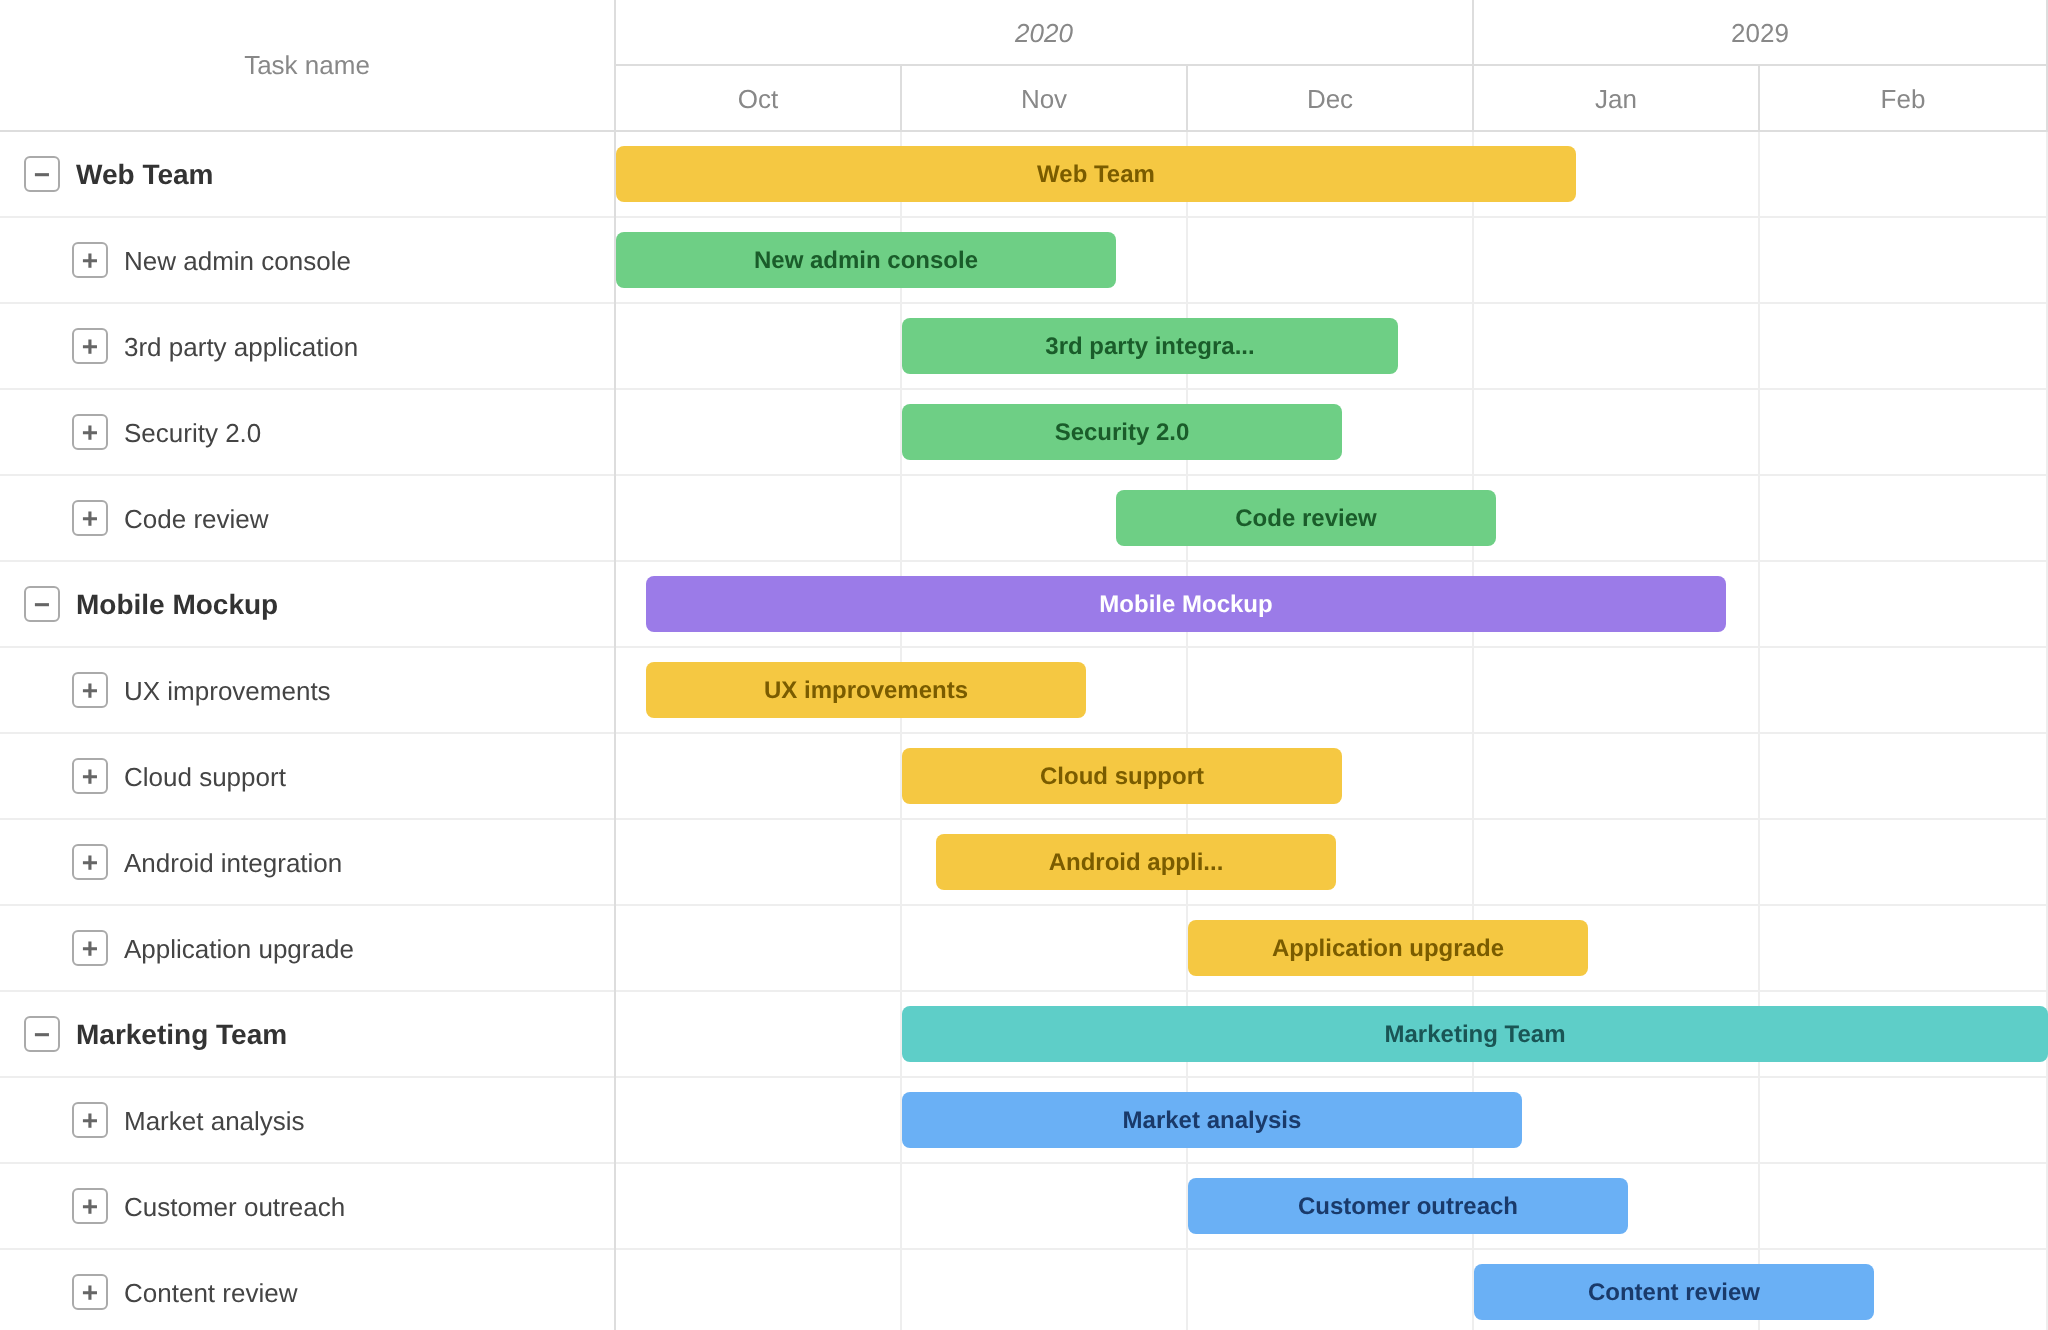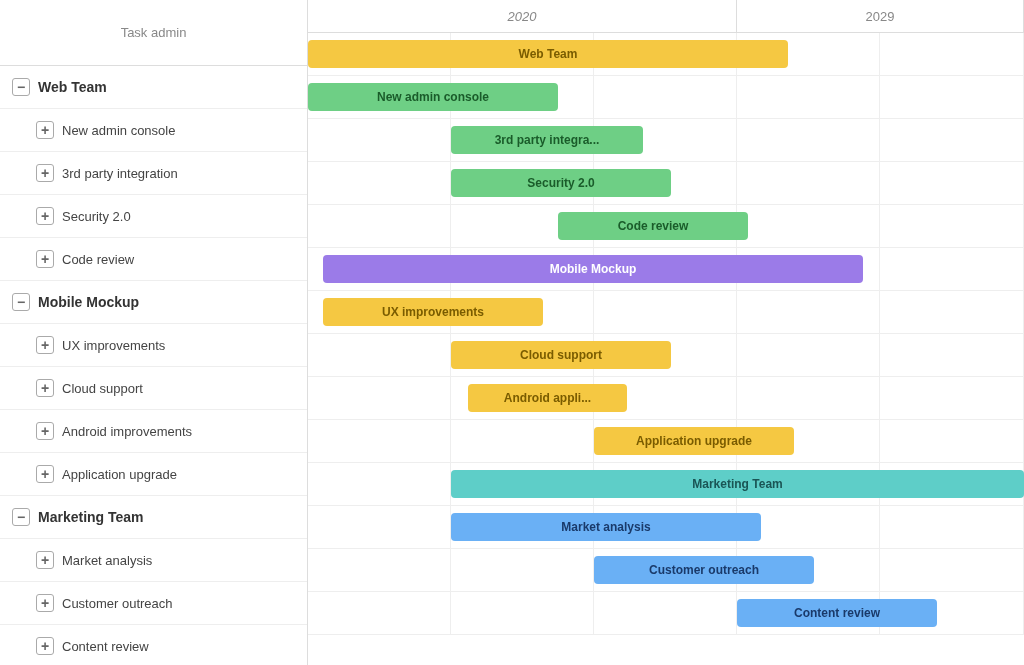--- a/index.html
+++ b/index.html
@@ -150,35 +150,35 @@
       border-right: 1px solid #eee;
     }
   </style>
 </head>
 <body>
 
 <div class="gantt-container">
 
   <div class="task-list">
     <div class="task-list-header">
-      <span>Task admin</span>
+      <span>Task name</span>
     </div>
     <div id="task-rows-container">
 
     <div class="task-row group-row">
           <div class="expand-btn">−</div>
           <span>Web Team</span>
         </div>
         <div class="task-row child-row">
           <div class="expand-btn">+</div>
           <span>New admin console</span>
         </div>
         <div class="task-row child-row">
           <div class="expand-btn">+</div>
-          <span>3rd party integration</span>
+          <span>3rd party application</span>
         </div>
         <div class="task-row child-row">
           <div class="expand-btn">+</div>
           <span>Security 2.0</span>
         </div>
         <div class="task-row child-row">
           <div class="expand-btn">+</div>
           <span>Code review</span>
         </div>
         <div class="task-row group-row">
@@ -188,21 +188,21 @@
         <div class="task-row child-row">
           <div class="expand-btn">+</div>
           <span>UX improvements</span>
         </div>
         <div class="task-row child-row">
           <div class="expand-btn">+</div>
           <span>Cloud support</span>
         </div>
         <div class="task-row child-row">
           <div class="expand-btn">+</div>
-          <span>Android improvements</span>
+          <span>Android integration</span>
         </div>
         <div class="task-row child-row">
           <div class="expand-btn">+</div>
           <span>Application upgrade</span>
         </div>
         <div class="task-row group-row">
           <div class="expand-btn">−</div>
           <span>Marketing Team</span>
         </div>
         <div class="task-row child-row">
@@ -220,20 +220,27 @@
       </div>
   </div>
 
   <div class="chart-panel">
 
     <div class="chart-year-header">
       <div class="year-cell year-2020">2020</div>
       <div class="year-cell year-2021">2029</div>
     </div>
 
+    <div class="chart-month-header">
+      <div class="month-cell col-oct">Oct</div>
+      <div class="month-cell col-nov">Nov</div>
+      <div class="month-cell col-dec">Dec</div>
+      <div class="month-cell col-jan">Jan</div>
+      <div class="month-cell col-feb">Feb</div>
+    </div>
 
     <div class="chart-rows" id="chart-rows-container">
 
     <div class="chart-row">
           <div class="col-bg" style="position: absolute; top: 0px; bottom: 0px; left: 0px; width: 143px; border-right: 1px solid rgb(238, 238, 238);"></div>
           <div class="col-bg" style="position: absolute; top: 0px; bottom: 0px; left: 143px; width: 143px; border-right: 1px solid rgb(238, 238, 238);"></div>
           <div class="col-bg" style="position: absolute; top: 0px; bottom: 0px; left: 286px; width: 143px; border-right: 1px solid rgb(238, 238, 238);"></div>
           <div class="col-bg" style="position: absolute; top: 0px; bottom: 0px; left: 429px; width: 143px; border-right: 1px solid rgb(238, 238, 238);"></div>
           <div class="col-bg" style="position: absolute; top: 0px; bottom: 0px; left: 572px; width: 144px; border-right: 1px solid rgb(238, 238, 238);"></div>
           <div class="gantt-bar bar-orange" style="left: 0px; width: 480px;">Web Team</div>
@@ -245,21 +252,21 @@
           <div class="col-bg" style="position: absolute; top: 0px; bottom: 0px; left: 429px; width: 143px; border-right: 1px solid rgb(238, 238, 238);"></div>
           <div class="col-bg" style="position: absolute; top: 0px; bottom: 0px; left: 572px; width: 144px; border-right: 1px solid rgb(238, 238, 238);"></div>
           <div class="gantt-bar bar-green" style="left: 0px; width: 250px;">New admin console</div>
         </div>
         <div class="chart-row">
           <div class="col-bg" style="position: absolute; top: 0px; bottom: 0px; left: 0px; width: 143px; border-right: 1px solid rgb(238, 238, 238);"></div>
           <div class="col-bg" style="position: absolute; top: 0px; bottom: 0px; left: 143px; width: 143px; border-right: 1px solid rgb(238, 238, 238);"></div>
           <div class="col-bg" style="position: absolute; top: 0px; bottom: 0px; left: 286px; width: 143px; border-right: 1px solid rgb(238, 238, 238);"></div>
           <div class="col-bg" style="position: absolute; top: 0px; bottom: 0px; left: 429px; width: 143px; border-right: 1px solid rgb(238, 238, 238);"></div>
           <div class="col-bg" style="position: absolute; top: 0px; bottom: 0px; left: 572px; width: 144px; border-right: 1px solid rgb(238, 238, 238);"></div>
-          <div class="gantt-bar bar-green" style="left: 143px; width: 192px;">3rd party integra...</div>
+          <div class="gantt-bar bar-green" style="left: 143px; width: 248px;">3rd party integra...</div>
         </div>
         <div class="chart-row">
           <div class="col-bg" style="position: absolute; top: 0px; bottom: 0px; left: 0px; width: 143px; border-right: 1px solid rgb(238, 238, 238);"></div>
           <div class="col-bg" style="position: absolute; top: 0px; bottom: 0px; left: 143px; width: 143px; border-right: 1px solid rgb(238, 238, 238);"></div>
           <div class="col-bg" style="position: absolute; top: 0px; bottom: 0px; left: 286px; width: 143px; border-right: 1px solid rgb(238, 238, 238);"></div>
           <div class="col-bg" style="position: absolute; top: 0px; bottom: 0px; left: 429px; width: 143px; border-right: 1px solid rgb(238, 238, 238);"></div>
           <div class="col-bg" style="position: absolute; top: 0px; bottom: 0px; left: 572px; width: 144px; border-right: 1px solid rgb(238, 238, 238);"></div>
           <div class="gantt-bar bar-green" style="left: 143px; width: 220px;">Security 2.0</div>
         </div>
         <div class="chart-row">
@@ -293,21 +300,21 @@
           <div class="col-bg" style="position: absolute; top: 0px; bottom: 0px; left: 429px; width: 143px; border-right: 1px solid rgb(238, 238, 238);"></div>
           <div class="col-bg" style="position: absolute; top: 0px; bottom: 0px; left: 572px; width: 144px; border-right: 1px solid rgb(238, 238, 238);"></div>
           <div class="gantt-bar bar-yellow" style="left: 143px; width: 220px;">Cloud support</div>
         </div>
         <div class="chart-row">
           <div class="col-bg" style="position: absolute; top: 0px; bottom: 0px; left: 0px; width: 143px; border-right: 1px solid rgb(238, 238, 238);"></div>
           <div class="col-bg" style="position: absolute; top: 0px; bottom: 0px; left: 143px; width: 143px; border-right: 1px solid rgb(238, 238, 238);"></div>
           <div class="col-bg" style="position: absolute; top: 0px; bottom: 0px; left: 286px; width: 143px; border-right: 1px solid rgb(238, 238, 238);"></div>
           <div class="col-bg" style="position: absolute; top: 0px; bottom: 0px; left: 429px; width: 143px; border-right: 1px solid rgb(238, 238, 238);"></div>
           <div class="col-bg" style="position: absolute; top: 0px; bottom: 0px; left: 572px; width: 144px; border-right: 1px solid rgb(238, 238, 238);"></div>
-          <div class="gantt-bar bar-yellow" style="left: 160px; width: 159px;">Android appli...</div>
+          <div class="gantt-bar bar-yellow" style="left: 160px; width: 200px;">Android appli...</div>
         </div>
         <div class="chart-row">
           <div class="col-bg" style="position: absolute; top: 0px; bottom: 0px; left: 0px; width: 143px; border-right: 1px solid rgb(238, 238, 238);"></div>
           <div class="col-bg" style="position: absolute; top: 0px; bottom: 0px; left: 143px; width: 143px; border-right: 1px solid rgb(238, 238, 238);"></div>
           <div class="col-bg" style="position: absolute; top: 0px; bottom: 0px; left: 286px; width: 143px; border-right: 1px solid rgb(238, 238, 238);"></div>
           <div class="col-bg" style="position: absolute; top: 0px; bottom: 0px; left: 429px; width: 143px; border-right: 1px solid rgb(238, 238, 238);"></div>
           <div class="col-bg" style="position: absolute; top: 0px; bottom: 0px; left: 572px; width: 144px; border-right: 1px solid rgb(238, 238, 238);"></div>
           <div class="gantt-bar bar-yellow" style="left: 286px; width: 200px;">Application upgrade</div>
         </div>
         <div class="chart-row">

